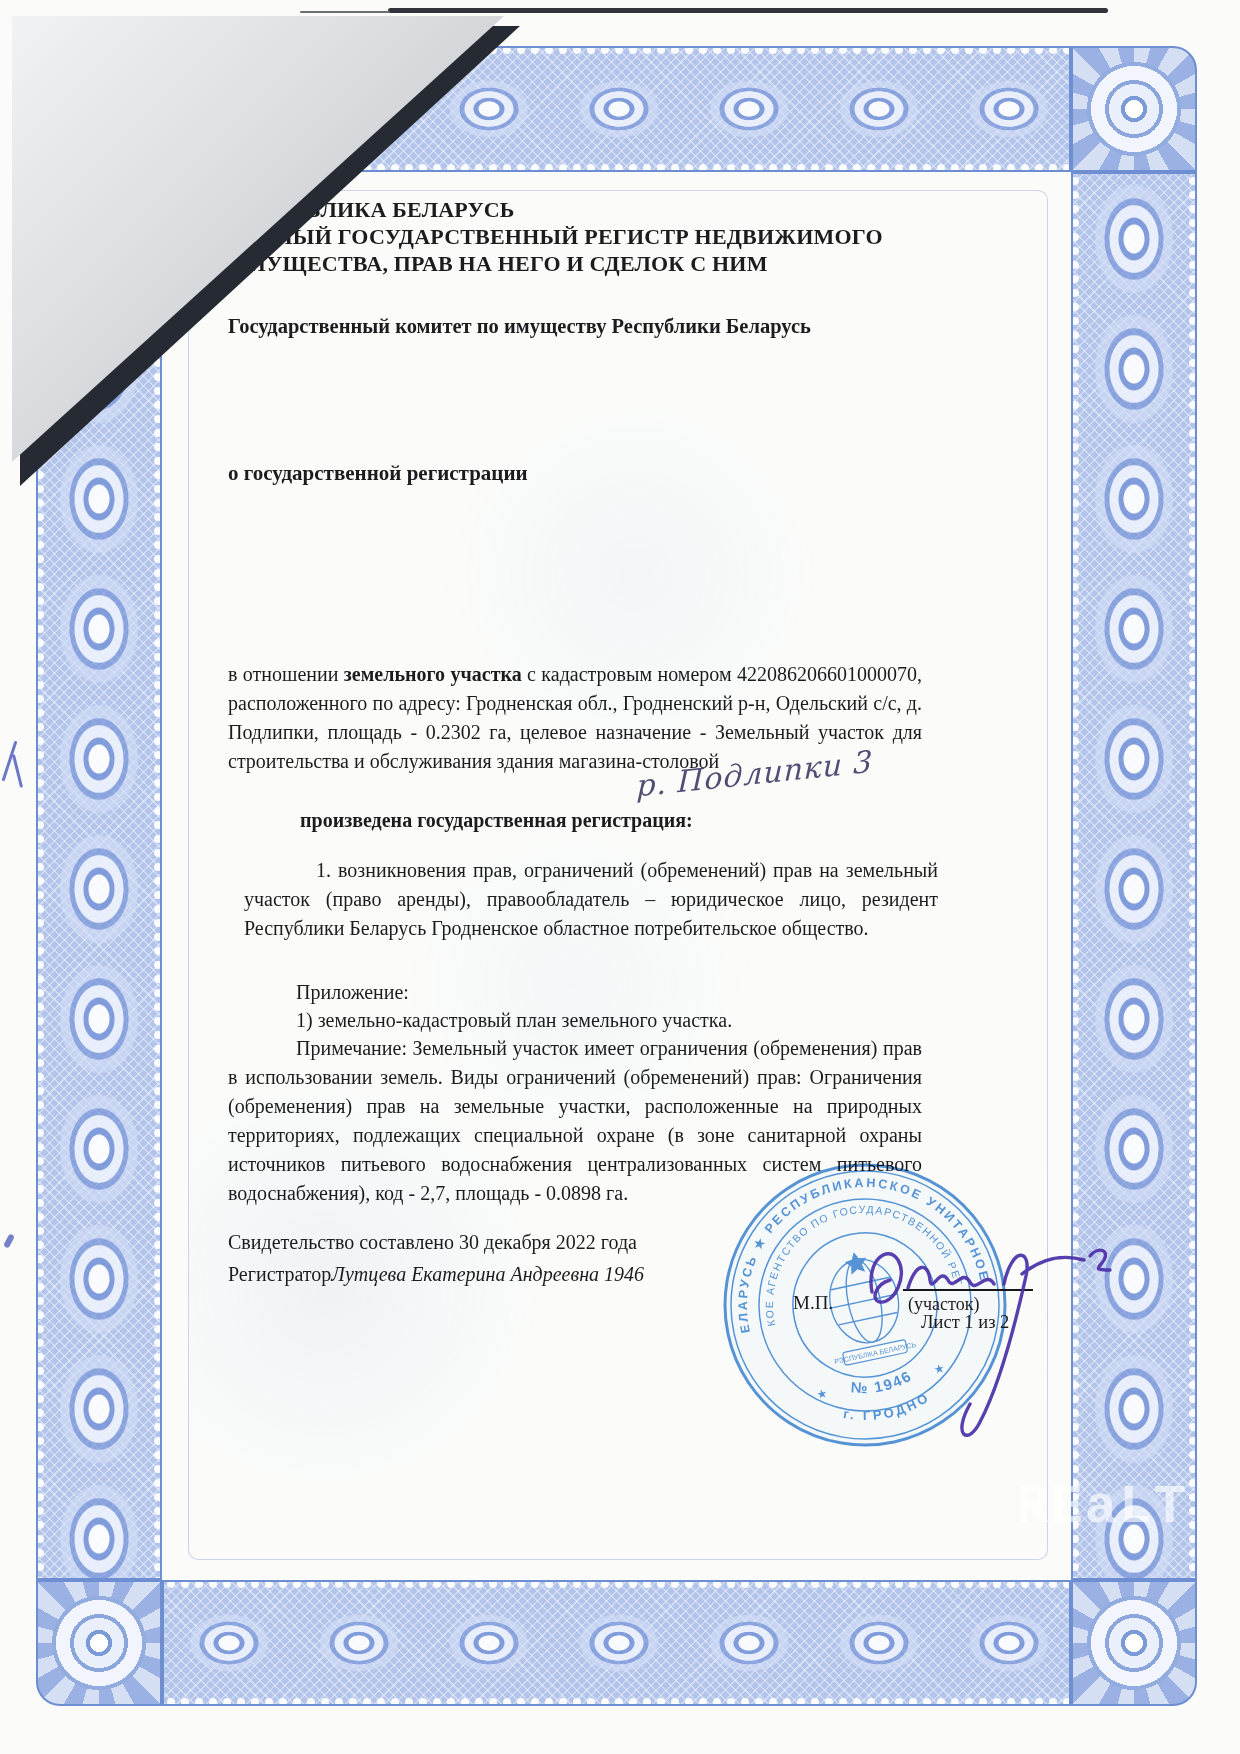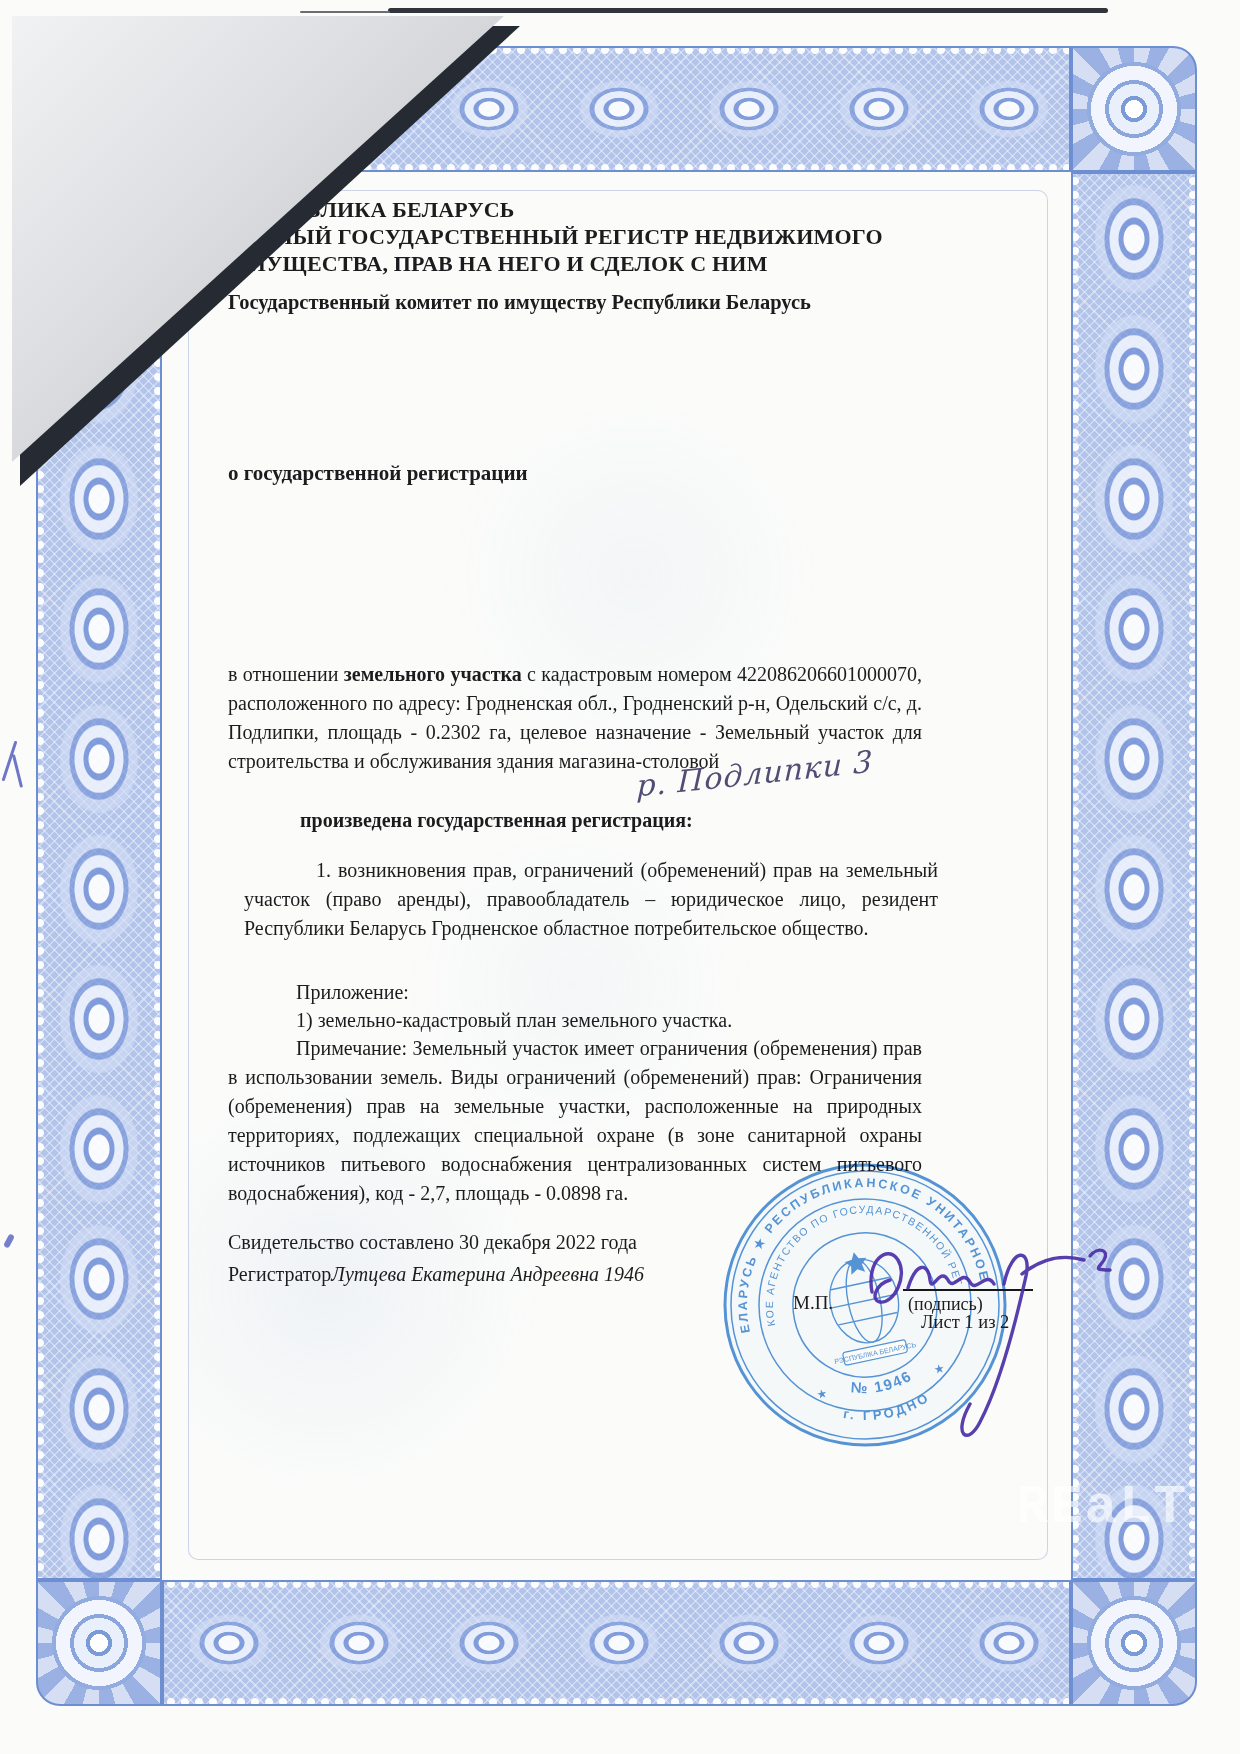--- a/index.html
+++ b/index.html
@@ -50,21 +50,21 @@
         radial-gradient(circle 320px at 16% 80%, rgba(140,165,215,.10), rgba(140,165,215,0) 70%),
         radial-gradient(circle 280px at 52% 28%, rgba(140,165,215,.07), rgba(140,165,215,0) 70%),
         radial-gradient(circle 260px at 45% 58%, rgba(140,165,215,.06), rgba(140,165,215,0) 70%);}
 
   
   .tb{position:absolute;left:228px;width:694px;font-size:20px;line-height:29px;}
   .center{text-align:left;}
   .just{text-align:justify;}
   .bold{font-weight:bold;}
   .t-header{top:196px;font-size:22px;line-height:27px;font-weight:bold;letter-spacing:.2px;}
-  .t-committee{top:288px;font-size:20.5px;font-weight:bold;}
+  .t-committee{top:312px;font-size:20.5px;font-weight:bold;}
   .t-agency{top:342px;font-size:20.5px;line-height:26px;}
   .t-title{top:460px;font-size:21px;line-height:27px;font-weight:bold;}
   .t-application{top:603px;}
   .t-subject{top:660px;}
   .t-regheading{top:806px;font-weight:bold;padding-left:72px;box-sizing:border-box;}
   .t-item1{top:840px;text-indent:72px;}
   .t-attach-h{top:978px;text-indent:68px;}
   .t-attach-i{top:1006px;text-indent:68px;}
   .t-note{top:1034px;text-indent:68px;}
   .t-issued{top:1228px;}
@@ -190,21 +190,21 @@
       </g>
       <rect x="118" y="192" width="64" height="13" rx="3" fill="#ffffff" stroke="#3e86d5" stroke-width="1.2"></rect>
       <text x="150" y="201.5" font-size="7" text-anchor="middle">РЭСПУБЛІКА БЕЛАРУСЬ</text>
     </svg>
   </div>
 
   <div class="handnote">р. Подлипки 3</div>
 
   <div class="t-mp">М.П.</div>
   <div class="sigline"></div>
-  <div class="t-sigcap">(подпись)</div>
+  <div class="t-sigcap">(участок)</div>
   <div class="t-sheet">Лист 1 из 2</div>
 
   <svg class="sig-ink" viewBox="0 0 280 230">
     <g fill="none" stroke="#4b2fa8" stroke-width="3.4" stroke-linecap="round" opacity="0.92">
       <path d="M20,64 C14,32 36,16 46,32 C56,48 42,76 28,74 C18,72 24,56 38,52"></path>
       <path d="M56,60 C64,34 76,34 78,52 C80,66 88,38 96,52 C102,64 110,40 118,54 C124,66 134,42 142,56"></path>
       <path d="M152,56 C160,18 180,20 174,48 C166,84 150,152 128,194 C116,218 100,208 118,176"></path>
       <path d="M170,46 C190,30 212,26 232,32"></path>
       <path d="M238,28 C246,18 258,22 252,32 C247,40 240,42 258,42"></path>
     </g>

